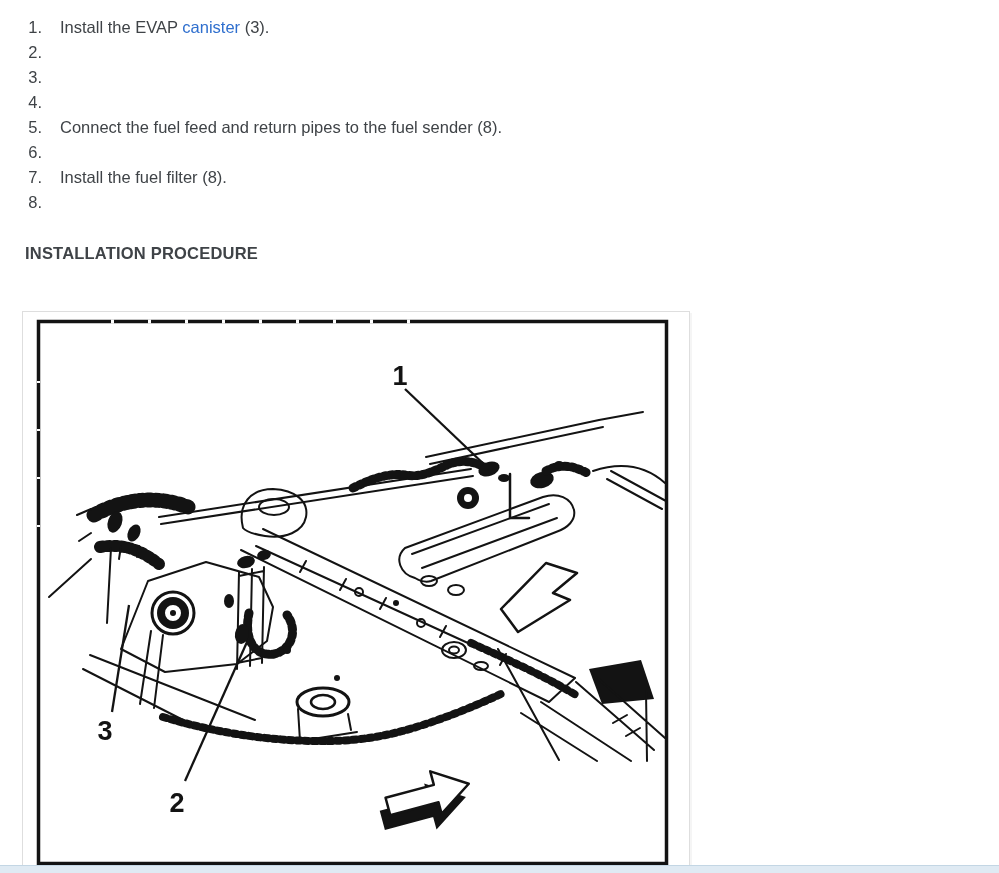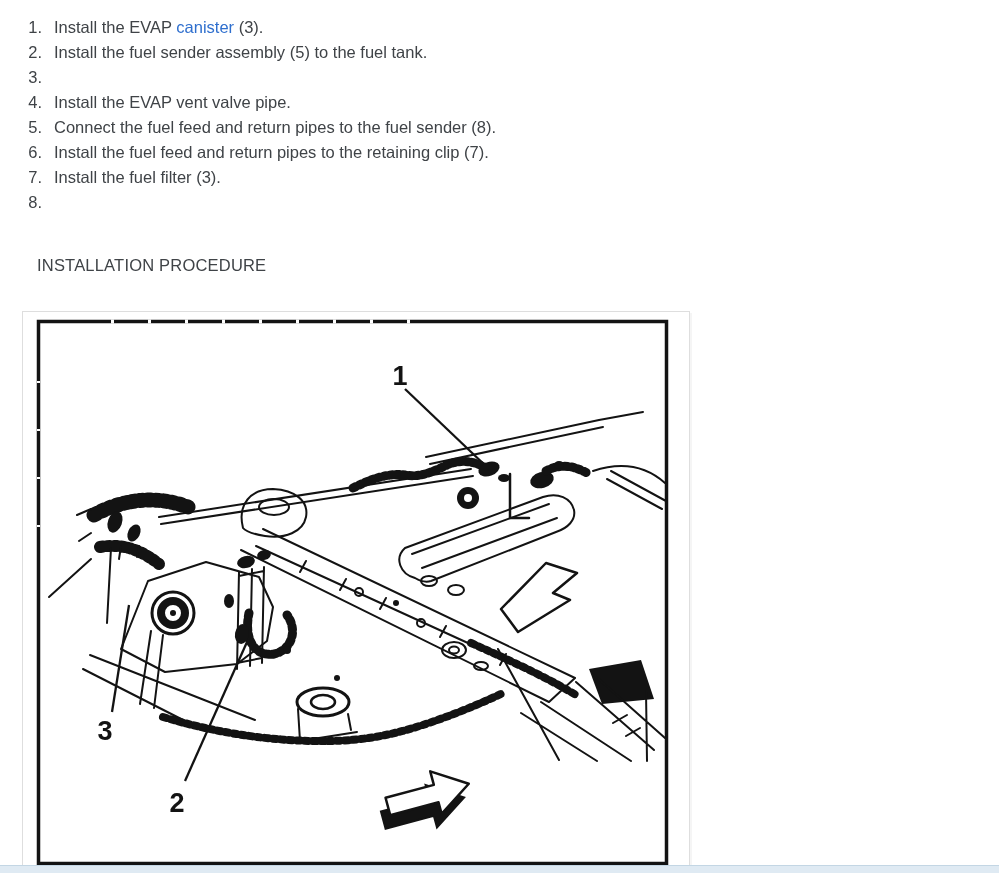--- a/index.html
+++ b/index.html
@@ -5,45 +5,45 @@
   html,body{margin:0;padding:0}
   body{
     width:999px;height:873px;position:relative;overflow:hidden;
     background:#ffffff;
     font-family:"Liberation Sans",sans-serif;
   }
   
   .steps{position:absolute;left:0;top:15px;margin:0;padding:0;list-style:none;width:980px}
   .step{display:flex;align-items:center;height:25px;font-size:16.5px;color:#3f4347;white-space:pre}
   .step .num{width:42px;text-align:right;flex:0 0 42px}
-  .step .txt{margin-left:12px}
+  .step .txt{margin-left:18px}
   .step .txt a.link{color:#2f6fce;text-decoration:none;cursor:pointer}
   
-  .heading{position:absolute;left:25px;top:244px;margin:12px;font-size:16.5px;font-weight:400;
+  .heading{position:absolute;left:25px;top:244px;margin:0;font-size:16.5px;font-weight:700;
     color:#3f4347;letter-spacing:.2px}
   
   .figure-card{position:absolute;left:22px;top:311px;width:666px;height:553px;
     background:#fff;border:1px solid #dedede;box-shadow:2px 2px 0 rgba(0,0,0,.04)}
   .figure-card svg{display:block;width:666px;height:553px}
   .callout{font:700 27px "Liberation Sans",sans-serif;fill:#131313}
   
   .bottom-bar{position:absolute;left:0;bottom:0;width:999px;height:7px;
     background:#dfeaf3;border-top:1px solid #c3d6e4}
 </style>
 </head>
 <body>
 
 <ol class="steps">
     <li class="step"><span class="num">1.</span><span class="txt"><span>Install the EVAP </span><a class="link" href="#">canister</a><span> (3).</span></span></li>
-    <li class="step"><span class="num">2.</span><span class="txt"><span>Install the fuel sender assembly (5) to the fuel tank.</span></span></li>
+    <li class="step"><span class="num">2.</span></li>
     <li class="step"><span class="num">3.</span></li>
-    <li class="step"><span class="num">4.</span><span class="txt"><span>Install the EVAP vent valve pipe.</span></span></li>
+    <li class="step"><span class="num">4.</span></li>
     <li class="step"><span class="num">5.</span><span class="txt"><span>Connect the fuel feed and return pipes to the fuel sender (8).</span></span></li>
-    <li class="step"><span class="num">6.</span><span class="txt"><span>Install the fuel feed and return pipes to the retaining clip (7).</span></span></li>
-    <li class="step"><span class="num">7.</span><span class="txt"><span>Install the fuel filter (3).</span></span></li>
+    <li class="step"><span class="num">6.</span></li>
+    <li class="step"><span class="num">7.</span><span class="txt"><span>Install the fuel filter (8).</span></span></li>
     <li class="step"><span class="num">8.</span></li>
   </ol>
 
 <h2 class="heading">INSTALLATION PROCEDURE</h2>
 
 <div class="figure-card">
   <svg viewBox="22 311 666 553" xmlns="http://www.w3.org/2000/svg">
 
     <g>
       <rect x="37.5" y="320.5" width="628" height="542" fill="none" stroke="#131313" stroke-width="3.5"></rect>

